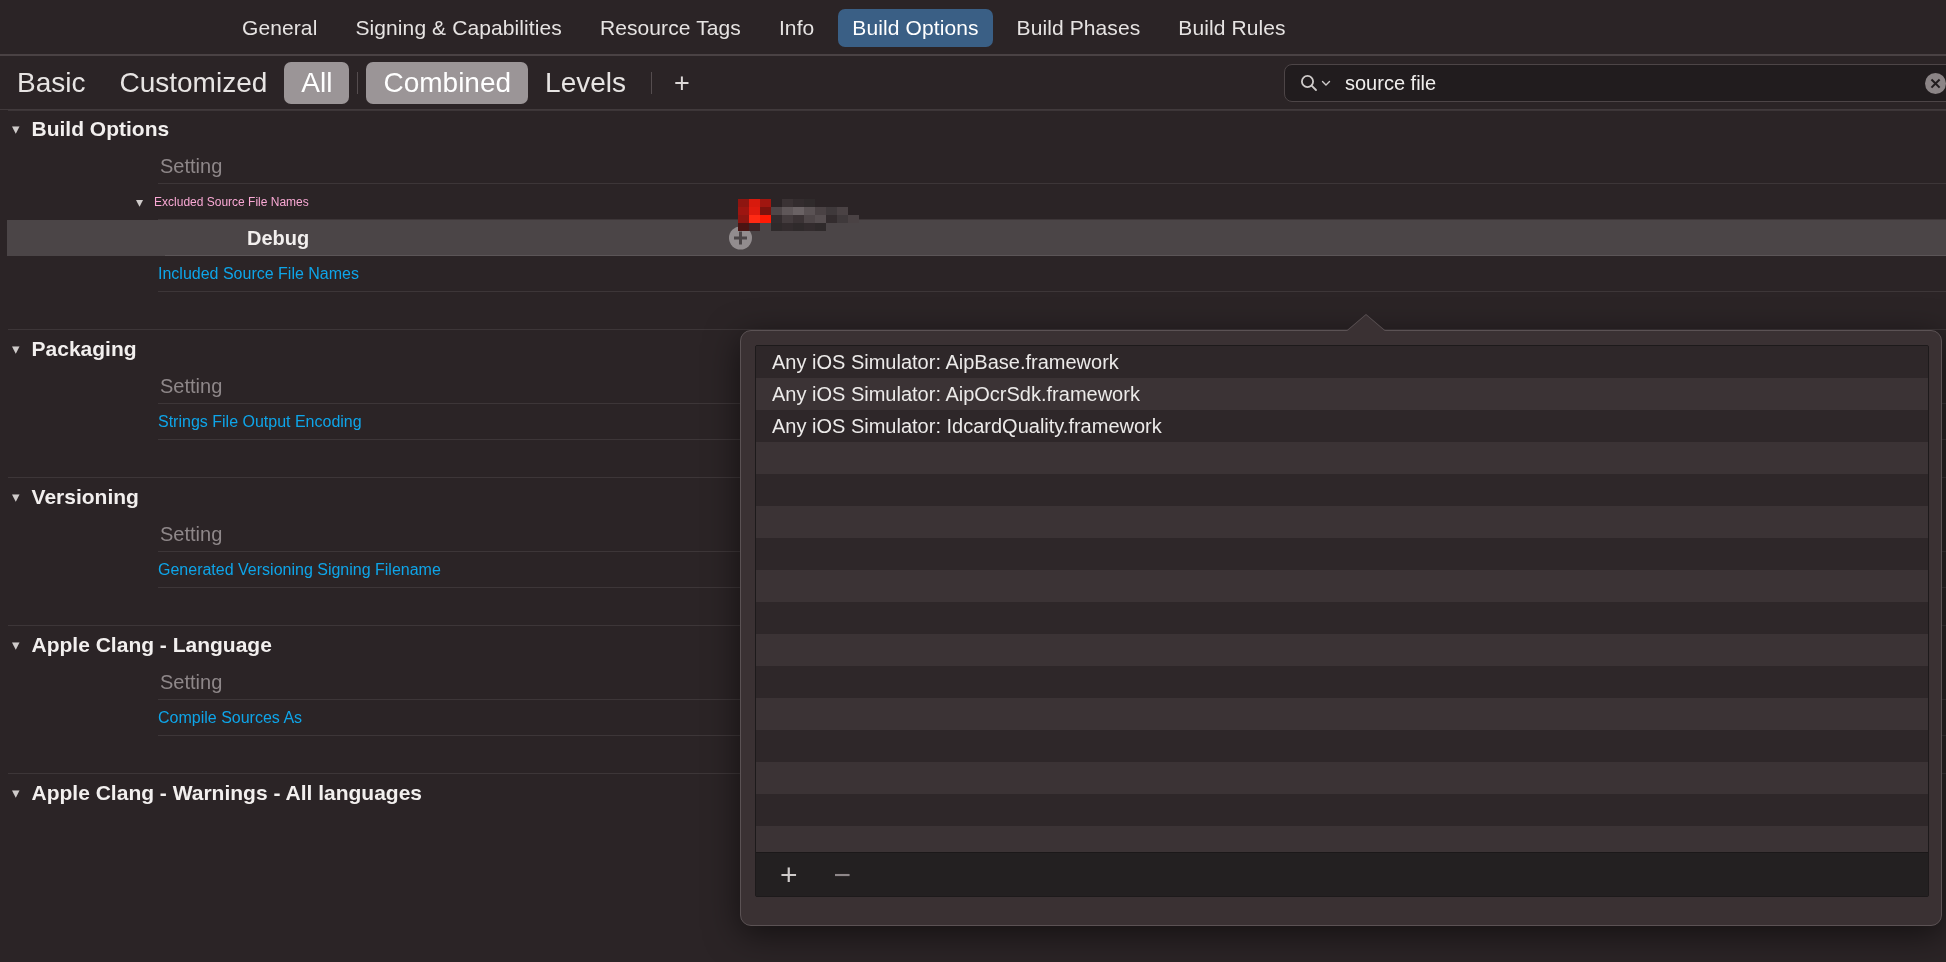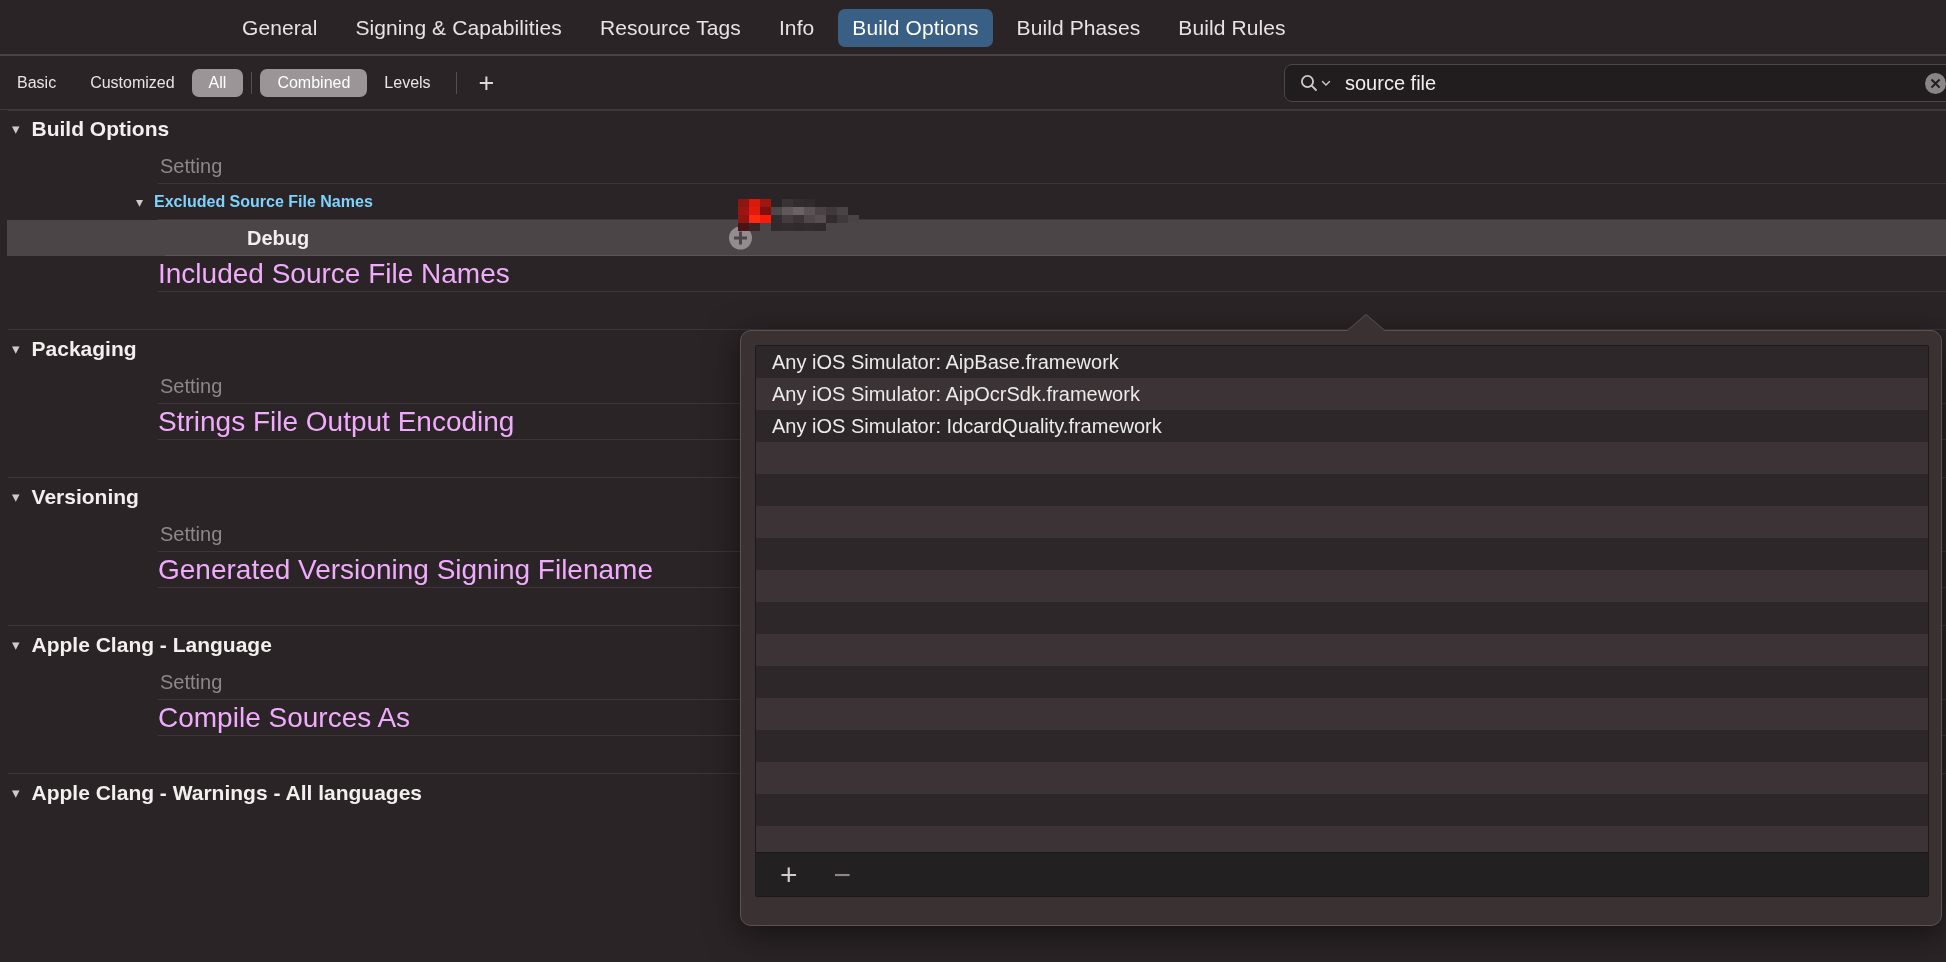--- a/index.html
+++ b/index.html
@@ -46,21 +46,21 @@
     background: #2b2426;
     display: flex; align-items: center;
   }
   .filterbar-rule-bottom {
     position: absolute; left: 0; top: 109px;
     width: 1946px; height: 1px;
     background: #413a3c;
   }
   .seg-group { display: flex; align-items: center; }
   .seg {
-    font-size: 16px;
+    font-size: 28px;
     color: #e7e4e3;
     padding: 5px 17px;
     border-radius: 7px;
     white-space: nowrap;
   }
   .seg.on {
     background: #9b9597;
     color: #ffffff;
   }
   .seg-div {
@@ -131,26 +131,26 @@
     position: absolute; left: 8px; right: 0; top: 0;
     height: 1px; background: #3d3638;
   }
 
   .setting-label-row { padding-left: 160px; }
   .setting-label { font-size: 20px; color: #8e8789; }
   .setting-label-row .rule { left: 158px; }
 
   .name-row { padding-left: 158px; }
   .name-row .rule { left: 158px; }
-  .name-text { font-size: 28px; color: #f0abfc; }
+  .name-text { font-size: 16px; color: #0ea5e9; }
 
   .sub-head-row { padding-left: 136px; }
   .sub-head-row .rule { left: 158px; }
   .sub-head-row .chev { color: #cfcbca; font-size: 14px; margin-right: 11px; }
-  .sub-head-text { font-size: 16px; font-weight: bold; color: #7dd3fc; }
+  .sub-head-text { font-size: 12px; font-weight: normal; color: #f9a8d4; }
 
   .child-row { padding-left: 240px; margin-left: 7px; }
   .child-row .rule { left: 158px; }
   .child-text { font-size: 20px; font-weight: bold; color: #f2efee; }
 
   .row.selected { background: #4b4547; }
   .row.selected .rule { background: #5b5557; }
 
   .add-circle {
     position: absolute; left: 722px; top: 50%;

